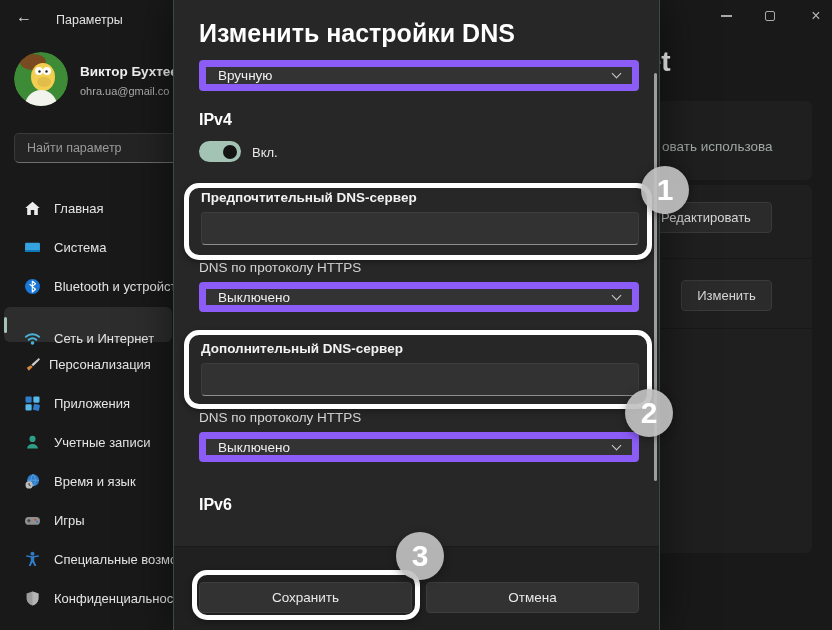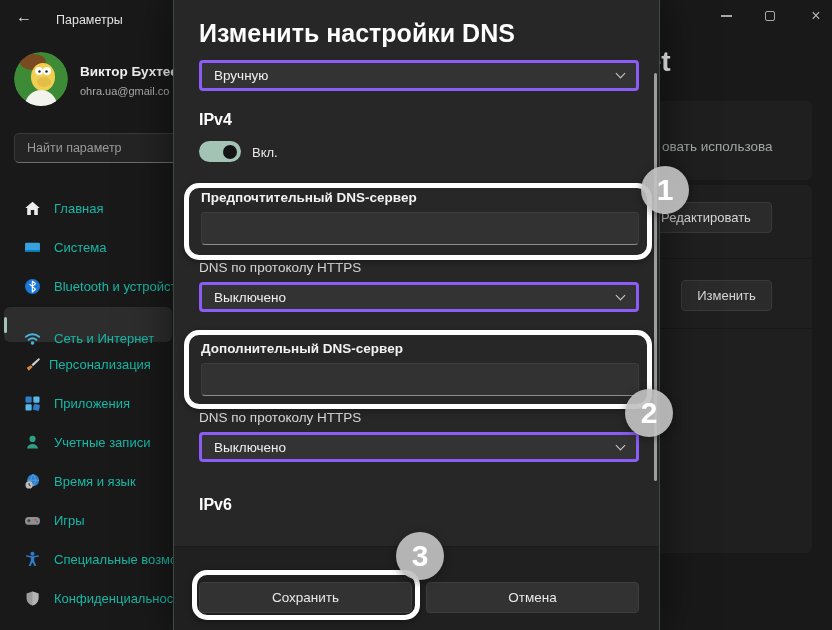--- a/index.html
+++ b/index.html
@@ -20,38 +20,38 @@
   .uname{left:80px;top:64px;font-size:13.5px;font-weight:700;color:#f0f0f0;white-space:nowrap;}
   .uemail{left:80px;top:85px;font-size:11px;color:#ababab;white-space:nowrap;}
 
   
   .search{left:14px;top:133px;width:252px;height:30px;background:#242424;border:1px solid #3a3a3a;
     border-bottom:1px solid #6e6e6e;border-radius:5px;color:#e6e6e6;font-size:12.5px;padding:0 12px;outline:none;}
   .search::placeholder{color:#9a9a9a;}
 
   
   .nav-item{left:0;width:176px;height:36px;display:flex;align-items:center;gap:13px;padding-left:24px;cursor:pointer;}
-  .nav-item .lbl{font-size:13px;color:#14b8a6;white-space:nowrap;}
+  .nav-item .lbl{font-size:13px;color:#e5e5e5;white-space:nowrap;}
   .nav-pill{left:4px;width:168px;height:35px;background:#2d2d2d;border-radius:6px;}
   .nav-accent{left:4px;width:3px;height:16px;border-radius:2px;background:#a3c3b5;}
   .icon16{width:17px;height:17px;flex:0 0 17px;}
 
   
   .pg-title{left:557px;top:46px;font-size:28px;font-weight:600;color:#fafafa;white-space:nowrap;}
   .bg-card{background:#1f1f1f;border-radius:6px;}
   .bg-frag{left:662px;top:139px;font-size:13.5px;color:#9fa8a3;white-space:nowrap;}
   .bg-div{height:1px;background:#181818;}
   .ghost-btn{background:#2b2b2b;border:1px solid #3a3a3a;border-radius:4px;color:#d6d6d6;
     font-size:13px;display:flex;align-items:center;justify-content:center;white-space:nowrap;cursor:pointer;}
 
   
   .dialog{left:173px;top:0;width:487px;height:630px;background:#272727;z-index:10;
     border-left:1px solid #3c4a43;border-right:1px solid #3c4a43;box-shadow:0 0 42px rgba(0,0,0,.55);}
   .dlg-title{left:25px;top:19px;font-size:25px;font-weight:600;color:#fff;}
-  .select{background:#333333;border:3px solid #8b5cf6;border-radius:4px;display:flex;align-items:center;
+  .select{background:#333333;border:7px solid #8b5cf6;border-radius:4px;display:flex;align-items:center;
     justify-content:space-between;padding:0 12px;font-size:13.5px;color:#efefef;cursor:pointer;}
   .chev{width:7px;height:7px;border-right:1.4px solid #cfcfcf;border-bottom:1.4px solid #cfcfcf;
     transform:rotate(45deg);margin-top:-4px;}
   .h-group{font-size:16px;font-weight:600;color:#fff;}
   .toggle{left:25px;top:141px;width:42px;height:21px;border-radius:11px;background:#a3c3b5;cursor:pointer;}
   .knob{position:absolute;right:4px;top:3.5px;width:14px;height:14px;border-radius:50%;background:#141414;}
   .tog-lbl{left:78px;top:145px;font-size:13px;color:#e8e8e8;}
   .fld-lbl{font-size:13.5px;font-weight:600;color:#f2f2f2;white-space:nowrap;}
   .dim-lbl{font-size:13.5px;color:#d8d8d8;white-space:nowrap;}
   .txt-input{background:#323232;border:1px solid #3d3d3d;border-bottom:1.6px solid #8d8d8d;

